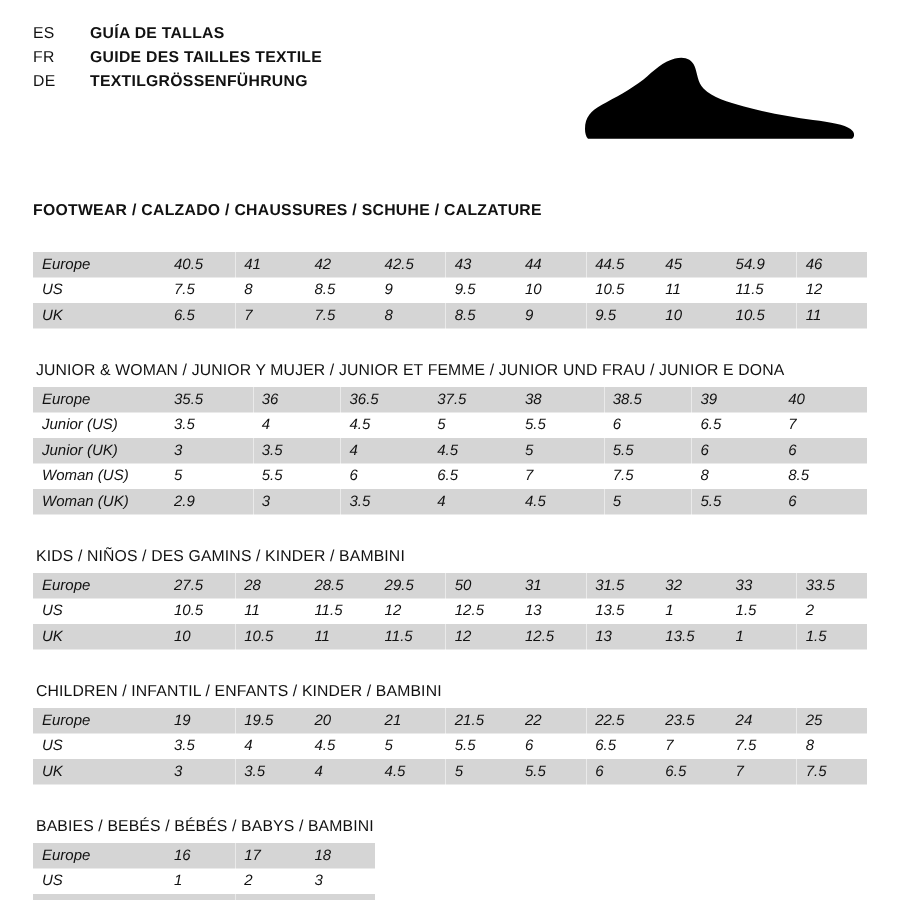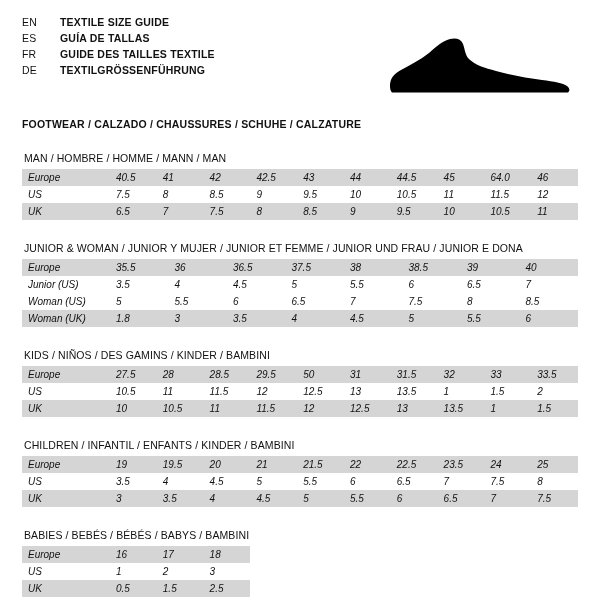--- a/index.html
+++ b/index.html
@@ -52,21 +52,21 @@
     right: 4px;
     top: 18px;
     width: 190px;
     height: 64px;
   }
 
   .section-title {
     font-weight: bold;
     font-size: 10.5px;
     letter-spacing: .2px;
-    margin-top: 16px;
+    margin-top: 32px;
     margin-bottom: 0;
   }
 
   
   .group {
     margin-top: 22px;
   }
   .group-title {
     font-size: 10.5px;
     font-weight: normal;
@@ -102,24 +102,20 @@
 </style>
 </head>
 <body>
 
 <div class="page">
 
   <div class="header">
     <table class="lang-table">
       <tbody>
         <tr>
-          <td class="lang-code">EN</td>
-          <td class="lang-title">TEXTILE SIZE GUIDE</td>
-        </tr>
-        <tr>
           <td class="lang-code">ES</td>
           <td class="lang-title">GUÍA DE TALLAS</td>
         </tr>
         <tr>
           <td class="lang-code">FR</td>
           <td class="lang-title">GUIDE DES TAILLES TEXTILE</td>
         </tr>
         <tr>
           <td class="lang-code">DE</td>
           <td class="lang-title">TEXTILGRÖSSENFÜHRUNG</td>
@@ -129,34 +125,33 @@
 
     <svg class="shoe" viewBox="0 0 190 64" aria-hidden="true">
       <path fill="#000000" d="M6 52 C6 44 10 40 17 36 C26 31 36 26 45 19 C52 13 58 7 66 5 C72 3.5 77 5 79 10 C81 15 81 21 85 25 C91 31 101 34 112 37 C126 41 143 44 158 46 C170 47.5 179 49 183 52 C186 54.2 186 57 184 58.5 L8 58.5 C6.6 57.2 6 54.6 6 52 Z"></path>
       <path fill="#ffffff" d="M8 55.5 L184 55.5 L184 57.2 L8 57.2 Z" opacity="0"></path>
     </svg>
   </div>
 
   <div class="section-title">FOOTWEAR / CALZADO / CHAUSSURES / SCHUHE / CALZATURE</div>
 
   <div class="group">
-    <div class="group-title">MAN / HOMBRE / HOMME / MANN / MAN</div>
     <table class="sizes">
       <tbody>
         <tr class="shaded">
           <td class="label">Europe</td>
           <td>40.5</td>
           <td>41</td>
           <td>42</td>
           <td>42.5</td>
           <td>43</td>
           <td>44</td>
           <td>44.5</td>
           <td>45</td>
-          <td>64.0</td>
+          <td>54.9</td>
           <td>46</td>
         </tr>
         <tr class="plain">
           <td class="label">US</td>
           <td>7.5</td>
           <td>8</td>
           <td>8.5</td>
           <td>9</td>
           <td>9.5</td>
           <td>10</td>
@@ -201,34 +196,45 @@
           <td class="label">Junior (US)</td>
           <td>3.5</td>
           <td>4</td>
           <td>4.5</td>
           <td>5</td>
           <td>5.5</td>
           <td>6</td>
           <td>6.5</td>
           <td>7</td>
         </tr>
+        <tr class="shaded">
+          <td class="label">Junior (UK)</td>
+          <td>3</td>
+          <td>3.5</td>
+          <td>4</td>
+          <td>4.5</td>
+          <td>5</td>
+          <td>5.5</td>
+          <td>6</td>
+          <td>6</td>
+        </tr>
         <tr class="plain">
           <td class="label">Woman (US)</td>
           <td>5</td>
           <td>5.5</td>
           <td>6</td>
           <td>6.5</td>
           <td>7</td>
           <td>7.5</td>
           <td>8</td>
           <td>8.5</td>
         </tr>
         <tr class="shaded">
           <td class="label">Woman (UK)</td>
-          <td>1.8</td>
+          <td>2.9</td>
           <td>3</td>
           <td>3.5</td>
           <td>4</td>
           <td>4.5</td>
           <td>5</td>
           <td>5.5</td>
           <td>6</td>
         </tr>
       </tbody>
     </table>

